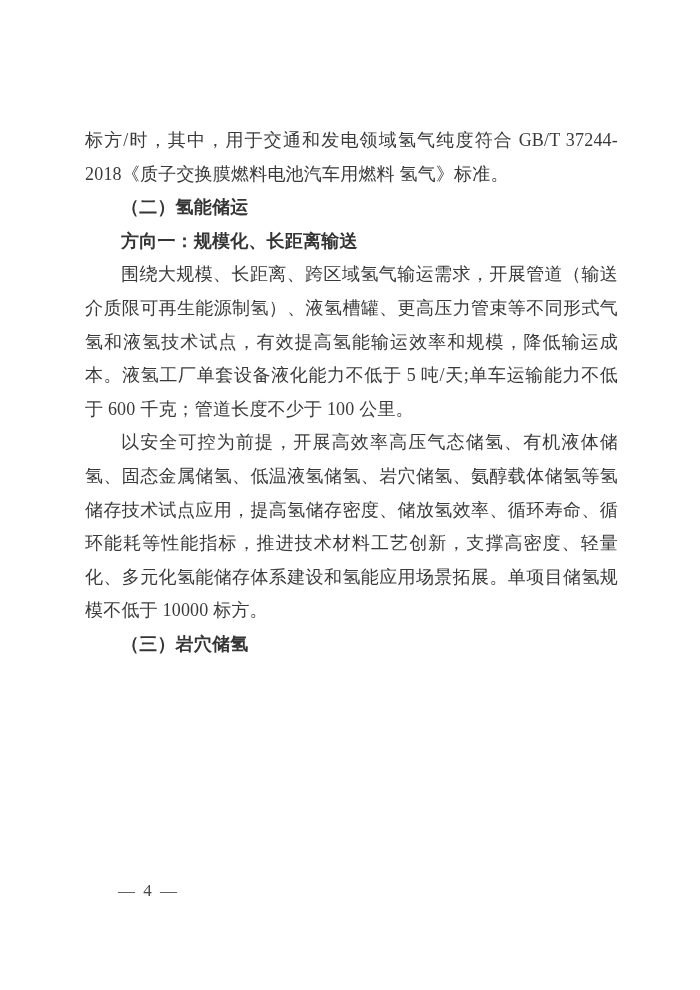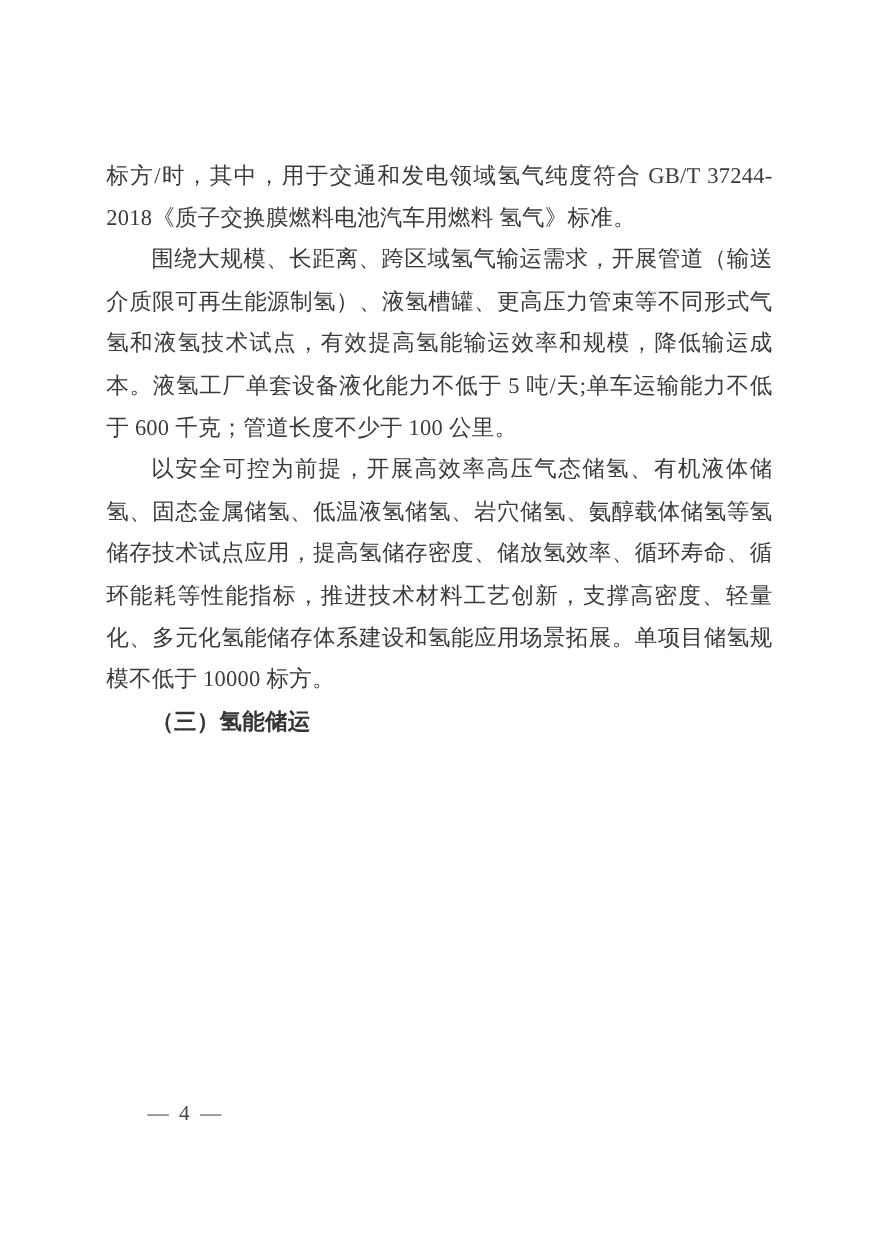--- a/index.html
+++ b/index.html
@@ -51,18 +51,20 @@
     color: #474747;
     letter-spacing: 2px;
   }
 </style>
 </head>
 <body>
 
 <div class="page">
   <div class="content" id="doc-body">
       <p class="body-noindent">标方/时，其中，用于交通和发电领域氢气纯度符合 GB/T 37244-2018《质子交换膜燃料电池汽车用燃料 氢气》标准。</p>
+      <p class="heading">（二）氢能储运</p>
+      <p class="heading">方向一：规模化、长距离输送</p>
       <p class="body">围绕大规模、长距离、跨区域氢气输运需求，开展管道（输送介质限可再生能源制氢）、液氢槽罐、更高压力管束等不同形式气氢和液氢技术试点，有效提高氢能输运效率和规模，降低输运成本。液氢工厂单套设备液化能力不低于 5 吨/天;单车运输能力不低于 600 千克；管道长度不少于 100 公里。</p>
       <p class="body">以安全可控为前提，开展高效率高压气态储氢、有机液体储氢、固态金属储氢、低温液氢储氢、岩穴储氢、氨醇载体储氢等氢储存技术试点应用，提高氢储存密度、储放氢效率、循环寿命、循环能耗等性能指标，推进技术材料工艺创新，支撑高密度、轻量化、多元化氢能储存体系建设和氢能应用场景拓展。单项目储氢规模不低于 10000 标方。</p>
-      <p class="heading">（三）氢能储运</p>
+      <p class="heading">（三）岩穴储氢</p>
     </div>
   <div class="footer">— 4 —</div>
 </div>
 
 </body></html>

